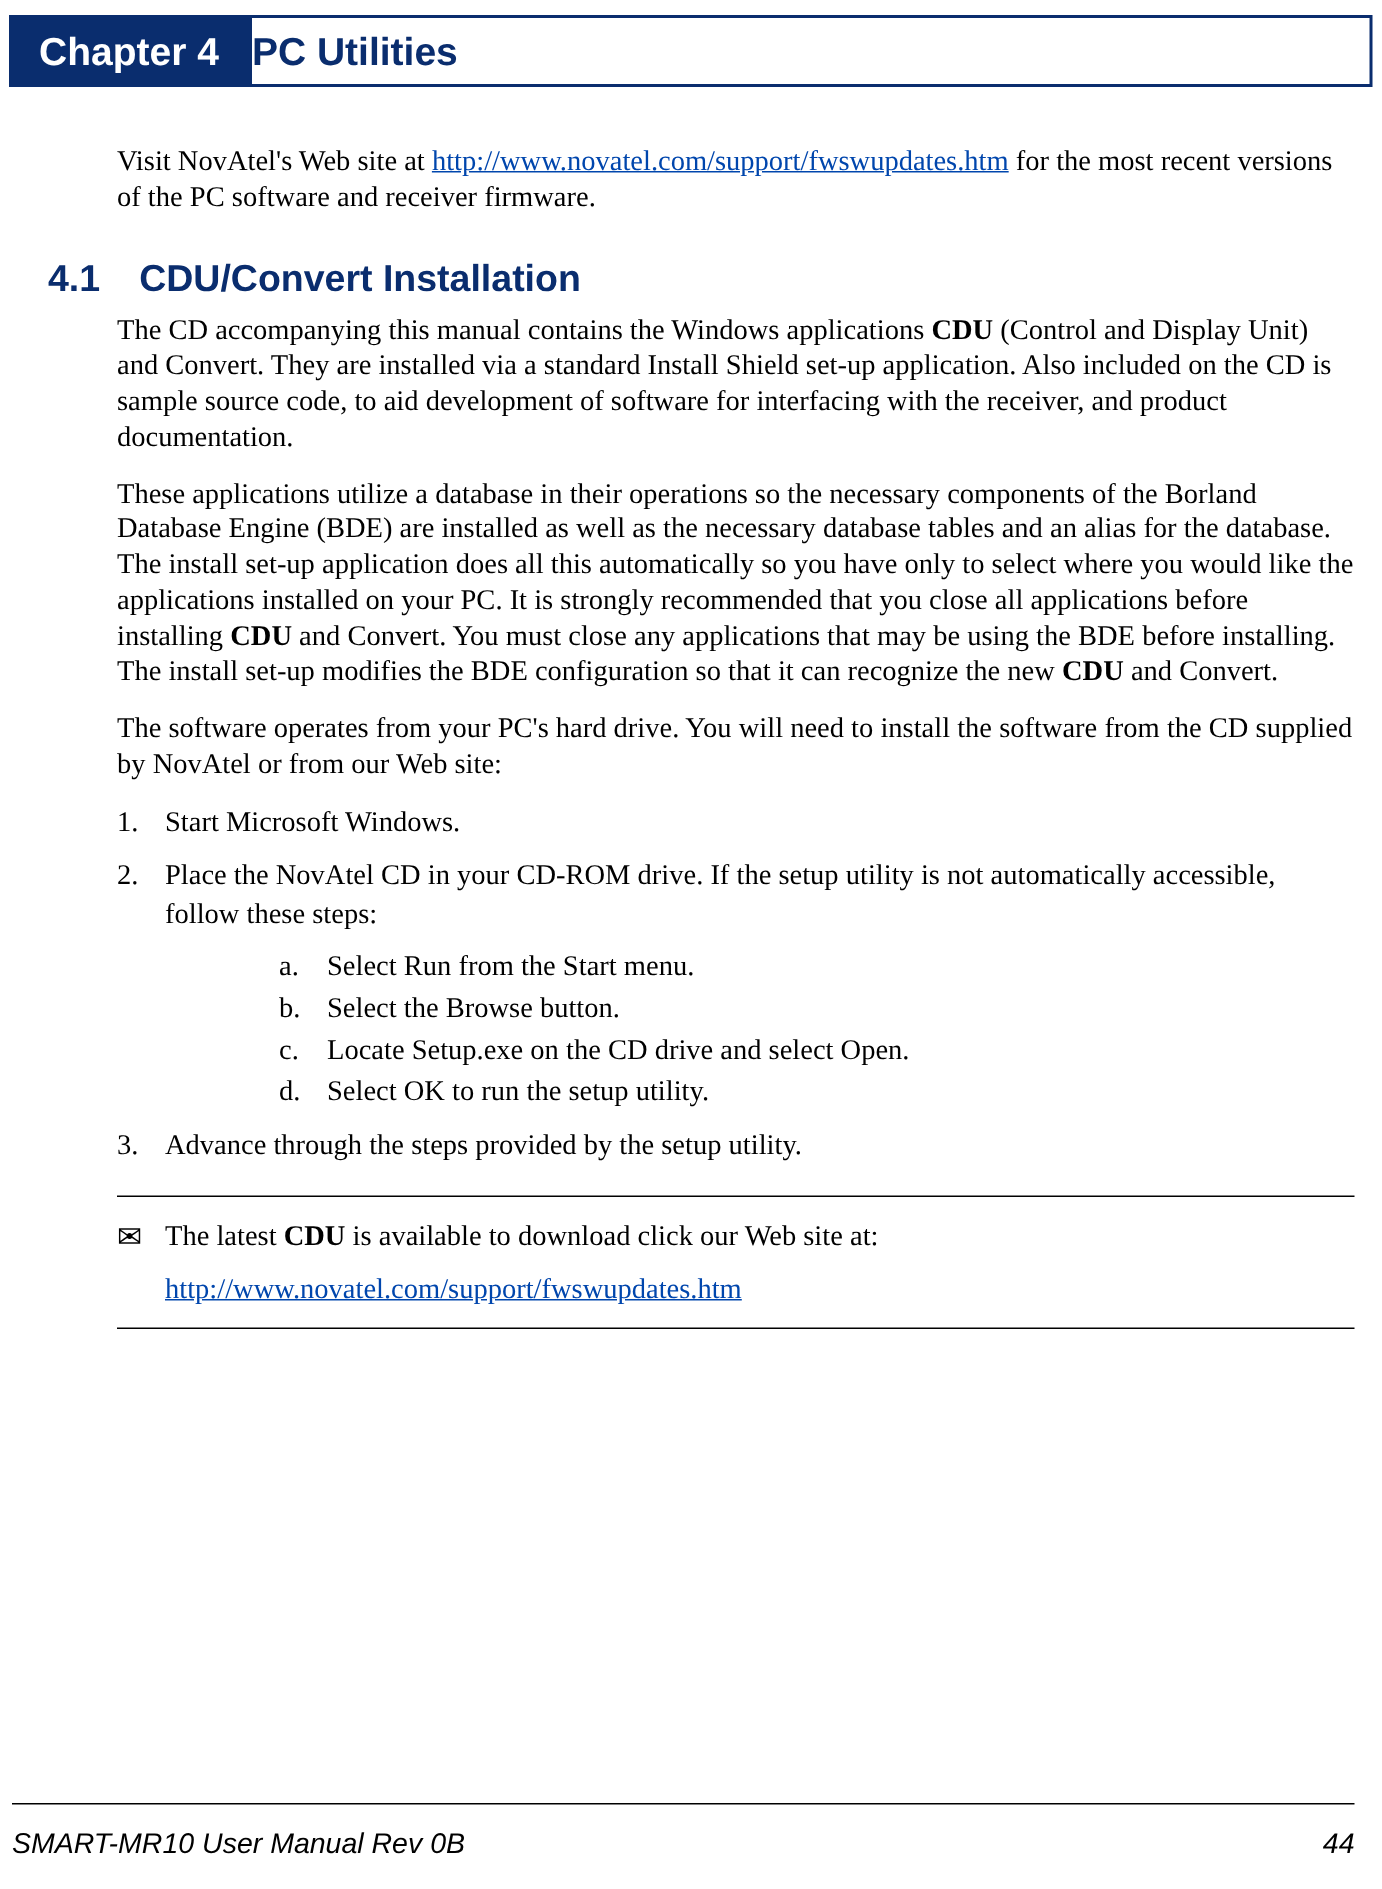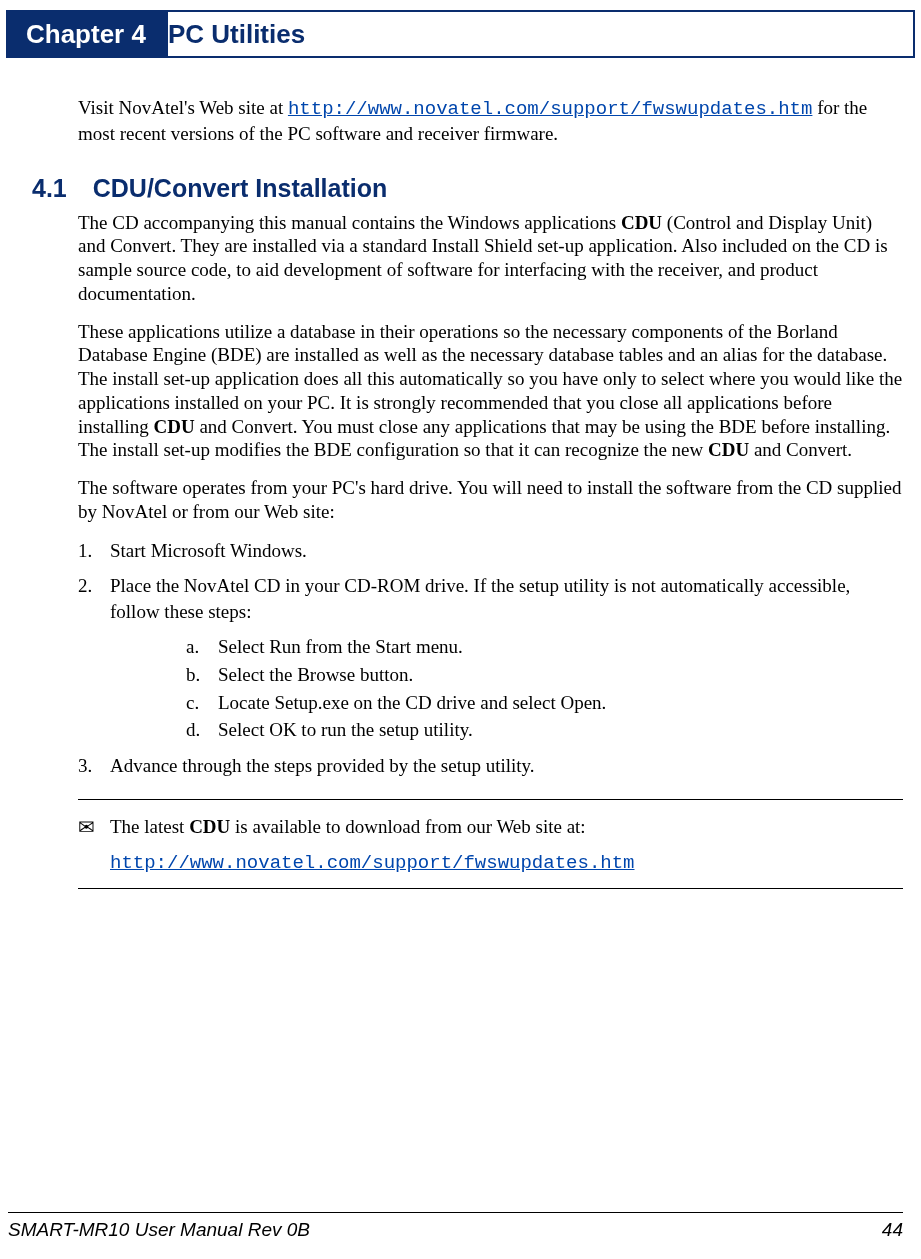--- a/index.html
+++ b/index.html
@@ -42,21 +42,20 @@
     }
     .intro {
       font-size: 19px;
       line-height: 1.25;
       margin-bottom: 28px;
     }
     .link {
       color: #0046ad;
       text-decoration: underline;
       cursor: pointer;
-      font-family: Liberation Mono, monospace;
     }
     .section-head {
       color: #0a2d6e;
       font-family: Arial, Helvetica, sans-serif;
       font-weight: bold;
       font-size: 25px;
       margin-bottom: 8px;
       margin-left: -46px;
       display: flex;
       gap: 26px;
@@ -122,21 +121,21 @@
       margin-top: 10px;
       margin-left: 32px;
       font-size: 19px;
     }
     .footer {
       position: absolute;
       bottom: 18px;
       left: 8px;
       right: 18px;
       border-top: 1.5px solid #000;
-      padding-top: 6px;
+      padding-top: 16px;
       display: flex;
       justify-content: space-between;
       font-family: Arial, Helvetica, sans-serif;
       font-style: italic;
       font-size: 19px;
     }
   </style>
 </head>
 <body>
 
@@ -197,21 +196,21 @@
       <span class="num">3.</span>
       <span>Advance through the steps provided by the setup utility.</span>
     </div>
   </div>
 
 
   <div class="note-block">
     <div class="note-row">
       <span class="note-icon">✉</span>
       <span class="note-body">
-        <span>The latest </span><b>CDU</b><span> is available to download from our Web site at:</span>
+        <span>The latest </span><b>CDU</b><span> is available to download click our Web site at:</span>
       </span>
     </div>
     <div class="note-link-line">
       <a class="link">http://www.novatel.com/support/fwswupdates.htm</a>
     </div>
   </div>
 
 </div>
 
 <div class="footer">

